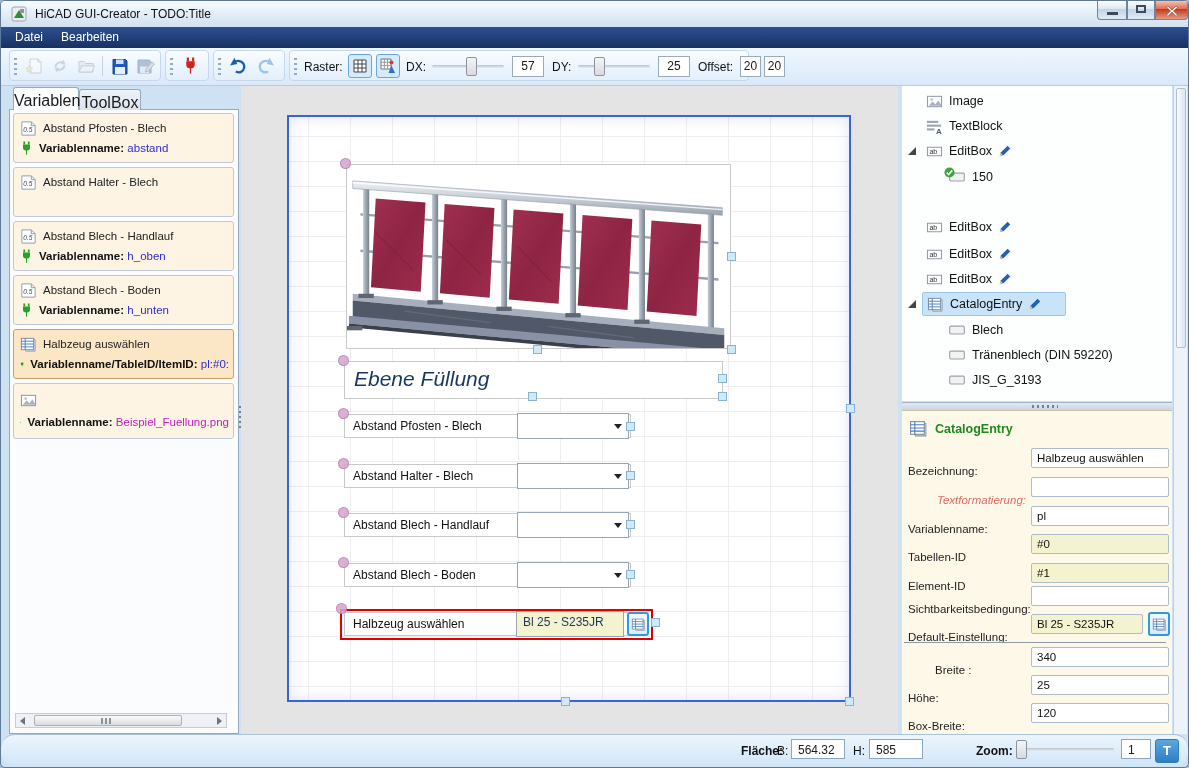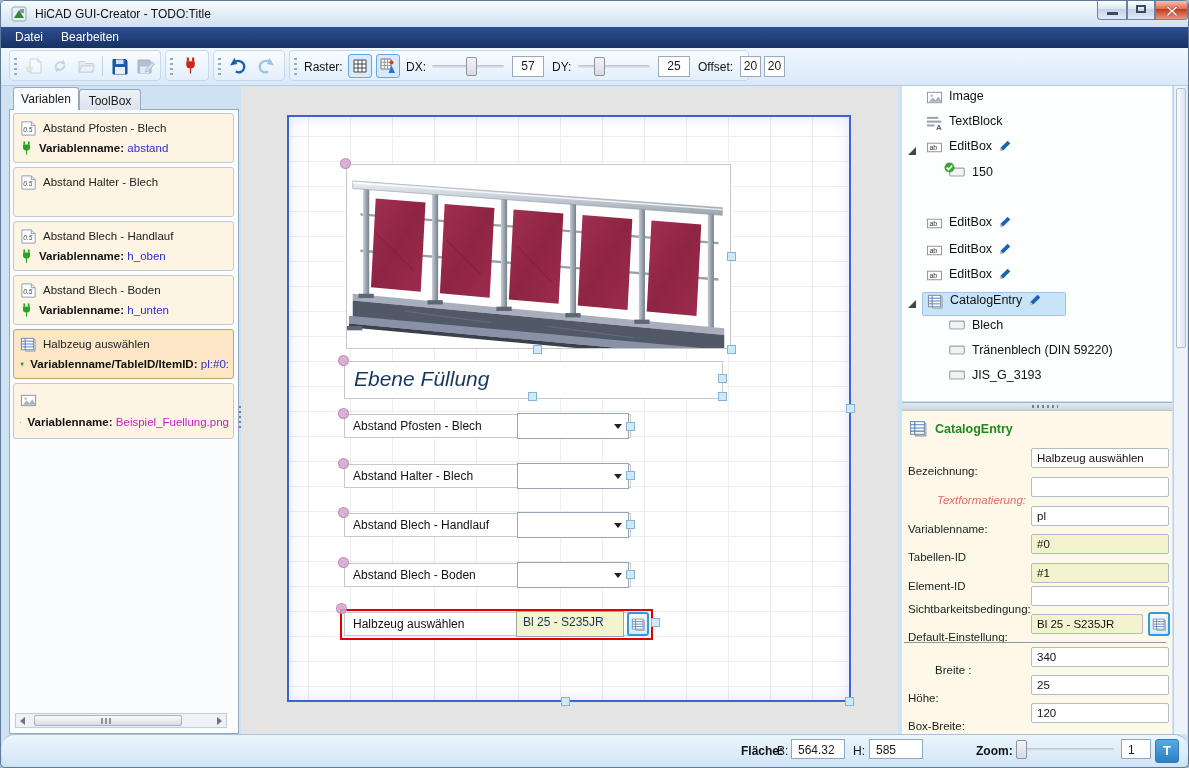--- a/index.html
+++ b/index.html
@@ -25,21 +25,21 @@
   .tbtn{top:3px;width:24px;height:24px;border-radius:3px;display:flex;align-items:center;justify-content:center;}
   .tbtn.dis{opacity:.55;}
   .tsep{top:5px;width:1px;height:20px;background:#c2d2e2;}
   .toggle-on{border:1px solid #6aa6dd;background:#d6eafc;box-sizing:border-box;}
   .tlabel{top:9px;font-size:12px;color:#111;}
   .slider-track{top:14px;height:3px;background:linear-gradient(#b7c2cd,#e6ebf0);border-radius:2px;}
   .slider-thumb{top:-8px;width:11px;height:19px;background:linear-gradient(#f4f4f4,#d8dbe0);border:1px solid #8b949e;border-radius:2px;box-sizing:border-box;}
   .tfield{top:5px;height:21px;background:#fff;border:1px solid #98aabc;box-sizing:border-box;text-align:center;line-height:19px;font-size:12px;}
   
   .lpanel{left:8px;top:85px;width:230px;height:648px;background:#fbfcfe;border:1px solid #95a9bf;box-sizing:border-box;}
-  .tab{top:86px;height:23px;border:1px solid #95a9bf;border-bottom:none;border-radius:3px 3px 0 0;box-sizing:border-box;text-align:center;font-size:12px;padding-top:4px;z-index:3;}
+  .tab{top:86px;height:23px;border:1px solid #95a9bf;border-bottom:none;border-radius:3px 3px 0 0;box-sizing:border-box;text-align:center;font-size:16px;padding-top:4px;z-index:3;}
   .tab.active{background:#fbfcfe;}
   .tab.idle{background:linear-gradient(#eef3f9,#d9e3ee);height:21px;top:88px;}
   .card{left:12px;width:221px;height:50px;background:#fdf4e3;border:1px solid #c0c9d5;border-radius:3px;box-sizing:border-box;padding:4px 4px 0 6px;overflow:hidden;}
   .card.sel{background:#fbe6c6;border-color:#caa06a;}
   .card-row{display:flex;align-items:center;gap:6px;white-space:nowrap;height:20px;}
   .card-title{font-size:11.5px;color:#222;}
   .card-key{font-size:11.5px;font-weight:bold;color:#111;}
   .v-blue{font-size:11.5px;color:#2d2dd0;}
   .v-mag{font-size:11.5px;color:#c020c0;}
   .hscroll{left:14px;top:712px;width:212px;height:15px;background:#eef2f6;border:1px solid #c4ccd4;box-sizing:border-box;}
@@ -58,21 +58,21 @@
   .dd-arrow{position:absolute;right:6px;top:10px;width:0;height:0;border-left:4px solid rgba(0,0,0,0);border-right:4px solid rgba(0,0,0,0);border-top:5px solid #222;}
   .hpink{width:11px;height:11px;border-radius:50%;background:rgba(214,164,204,.85);border:1px solid rgba(170,120,160,.6);box-sizing:border-box;z-index:5;}
   .hblue{width:9px;height:9px;background:#cfe9f8;border:1px solid #86b4d2;box-sizing:border-box;z-index:5;}
   .redbox{border:2px solid #e00000;box-sizing:border-box;z-index:4;}
   .ylfield{background:#f3f4cf;border:1px solid #9aa5ae;box-sizing:border-box;font-size:12px;color:#17375e;padding:3px 0 0 6px;}
   .catbtn{border:2px solid #2e9ae0;border-radius:3px;background:linear-gradient(#f2f8fe,#d9ebfa);box-sizing:border-box;display:flex;align-items:center;justify-content:center;}
   
   .vsplit{top:85px;width:4px;height:648px;background:#cfe2f4;}
   
   .rpanel-tree{left:901px;top:85px;width:270px;height:315px;background:#fdfefe;}
-  .trow{height:24px;display:flex;align-items:flex-start;gap:6px;font-size:12.5px;color:#111;}
+  .trow{height:24px;display:flex;align-items:center;gap:6px;font-size:12.5px;color:#111;}
   .tsel{background:#c9e3f8;border:1px solid #9cc5ea;border-radius:2px;box-sizing:border-box;}
   .rsplit{left:901px;top:401px;width:270px;height:8px;background:linear-gradient(#dfe9f2,#c6d4e1);border-top:1px solid #9fb4c8;border-bottom:1px solid #9fb4c8;}
   .dots-h{left:130px;top:2px;width:26px;height:3px;background:repeating-linear-gradient(to right,#76828e 0 2px,rgba(0,0,0,0) 2px 5px);}
   .props{left:901px;top:409px;width:270px;height:324px;background:#fdf8e8;border-top:1px solid #c8c2a8;box-sizing:border-box;}
   .plabel{font-size:11.5px;color:#222;margin-top:13px;}
   .plabel.fmt{color:#e06c65;font-style:italic;text-align:right;}
   .pfield{background:#fff;border:1px solid #b0bcc7;border-radius:2px;box-sizing:border-box;height:20px;font-size:11.5px;padding:3px 0 0 5px;color:#111;}
   .pfield.yl{background:#f3f4cf;}
   .pdivider{left:903px;width:262px;height:1px;background:#8e9aa6;}
   .phead{font-size:12.5px;font-weight:bold;color:#1e8a1e;}

